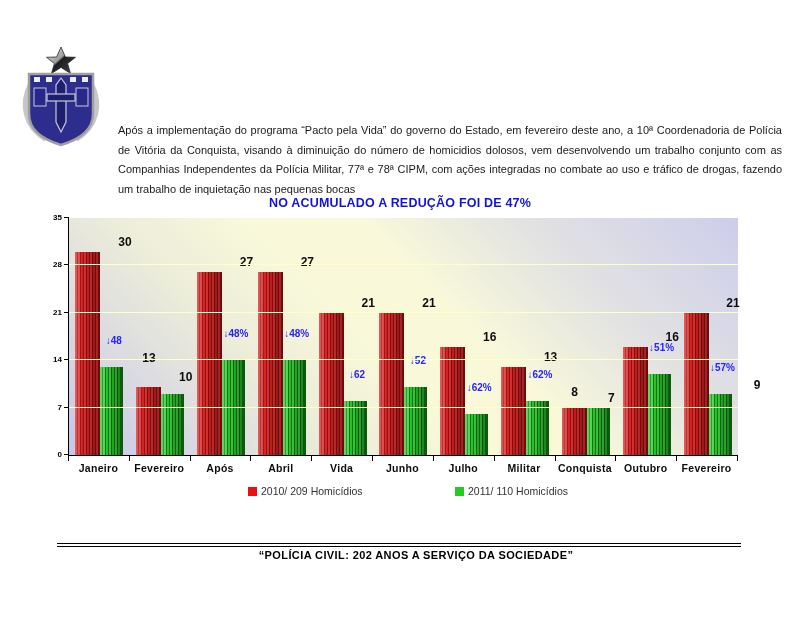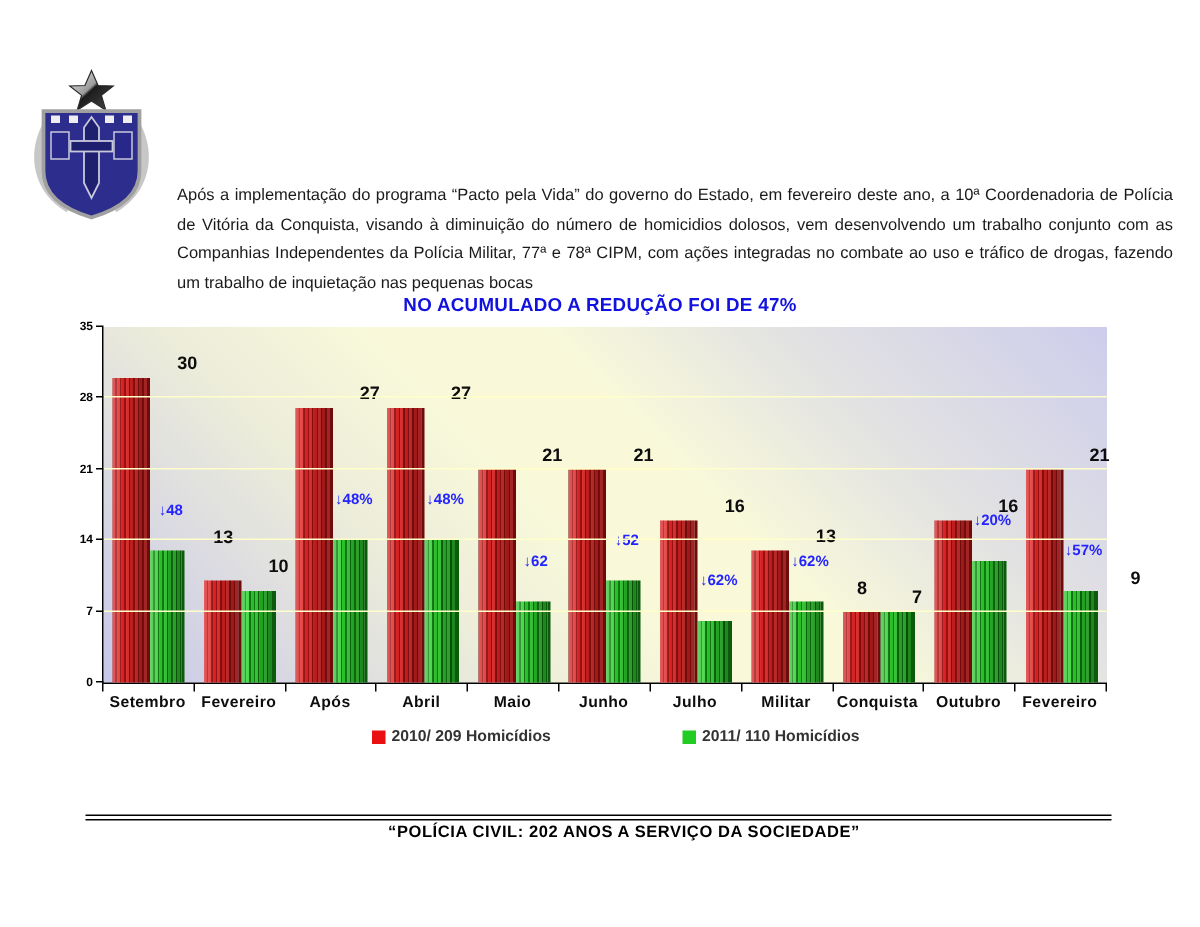--- a/index.html
+++ b/index.html
@@ -49,21 +49,21 @@
   .ann{position:absolute;left:55%;transform:translateX(-45%);
        font-size:10px;font-weight:bold;color:#2424ff;white-space:nowrap;}
   #xticks{position:absolute;left:11px;top:243px;width:669px;height:5px;}
   .xtick{position:absolute;top:0;width:1px;height:5px;background:#000;}
   #xlabels{position:absolute;left:11px;top:249px;width:669px;display:flex;}
   .xlab{flex:1 1 0;text-align:center;font-size:10.5px;font-weight:bold;color:#0d0d0d;
         letter-spacing:.3px;}
 
   
   .legend-item{position:absolute;top:485px;display:flex;align-items:center;gap:4px;
-               font-size:10.5px;font-weight:bold;color:#333;}
+               font-size:10.5px;font-weight:normal;color:#333;}
   #legend-2010{left:248px;}
   #legend-2011{left:455px;}
   .swatch{width:9px;height:9px;display:inline-block;}
 
   
   .footer-rule{position:absolute;left:57px;top:543px;width:684px;height:0;
                border-top:4px double #000;}
   .footer-text{position:absolute;left:0;top:549px;width:800px;text-align:center;
                font-size:11px;font-weight:bold;color:#000;letter-spacing:.4px;padding-left:16px;}
 </style>
@@ -207,21 +207,21 @@
             </div>
           </div>
           <div class="group">
             <div class="bw r">
               <div class="bar red" style="height: 45.7143%;"></div>
               <span class="vlab" style="bottom: calc(45.7143% + 3px);">16</span>
             </div>
             <div class="bw g">
               <div class="bar green" style="height: 34.2857%;"></div>
               <span class="vlab" style="bottom: calc(34.2857% + 2px);">12</span>
-              <span class="ann" style="bottom: calc(34.2857% + 21px);">↓20%</span>
+              <span class="ann" style="bottom: calc(34.2857% + 21px);">↓51%</span>
             </div>
           </div>
           <div class="group">
             <div class="bw r">
               <div class="bar red" style="height: 60%;"></div>
               <span class="vlab" style="bottom: calc(60% + 3px);">21</span>
             </div>
             <div class="bw g">
               <div class="bar green" style="height: 25.7143%;"></div>
               <span class="vlab" style="bottom: calc(25.7143% + 2px);">9</span>
@@ -254,25 +254,25 @@
         <div class="xtick" style="left: 36.3636%;"></div>
         <div class="xtick" style="left: 45.4545%;"></div>
         <div class="xtick" style="left: 54.5455%;"></div>
         <div class="xtick" style="left: 63.6364%;"></div>
         <div class="xtick" style="left: 72.7273%;"></div>
         <div class="xtick" style="left: 81.8182%;"></div>
         <div class="xtick" style="left: 90.9091%;"></div>
         <div class="xtick" style="left: 100%;"></div>
       </div>
     <div id="xlabels">
-        <div class="xlab">Setembro</div>
+        <div class="xlab">Janeiro</div>
         <div class="xlab">Fevereiro</div>
         <div class="xlab">Após</div>
         <div class="xlab">Abril</div>
-        <div class="xlab">Maio</div>
+        <div class="xlab">Vida</div>
         <div class="xlab">Junho</div>
         <div class="xlab">Julho</div>
         <div class="xlab">Militar</div>
         <div class="xlab">Conquista</div>
         <div class="xlab">Outubro</div>
         <div class="xlab">Fevereiro</div>
       </div>
   </div>
 
   <div class="legend-item" id="legend-2010">

